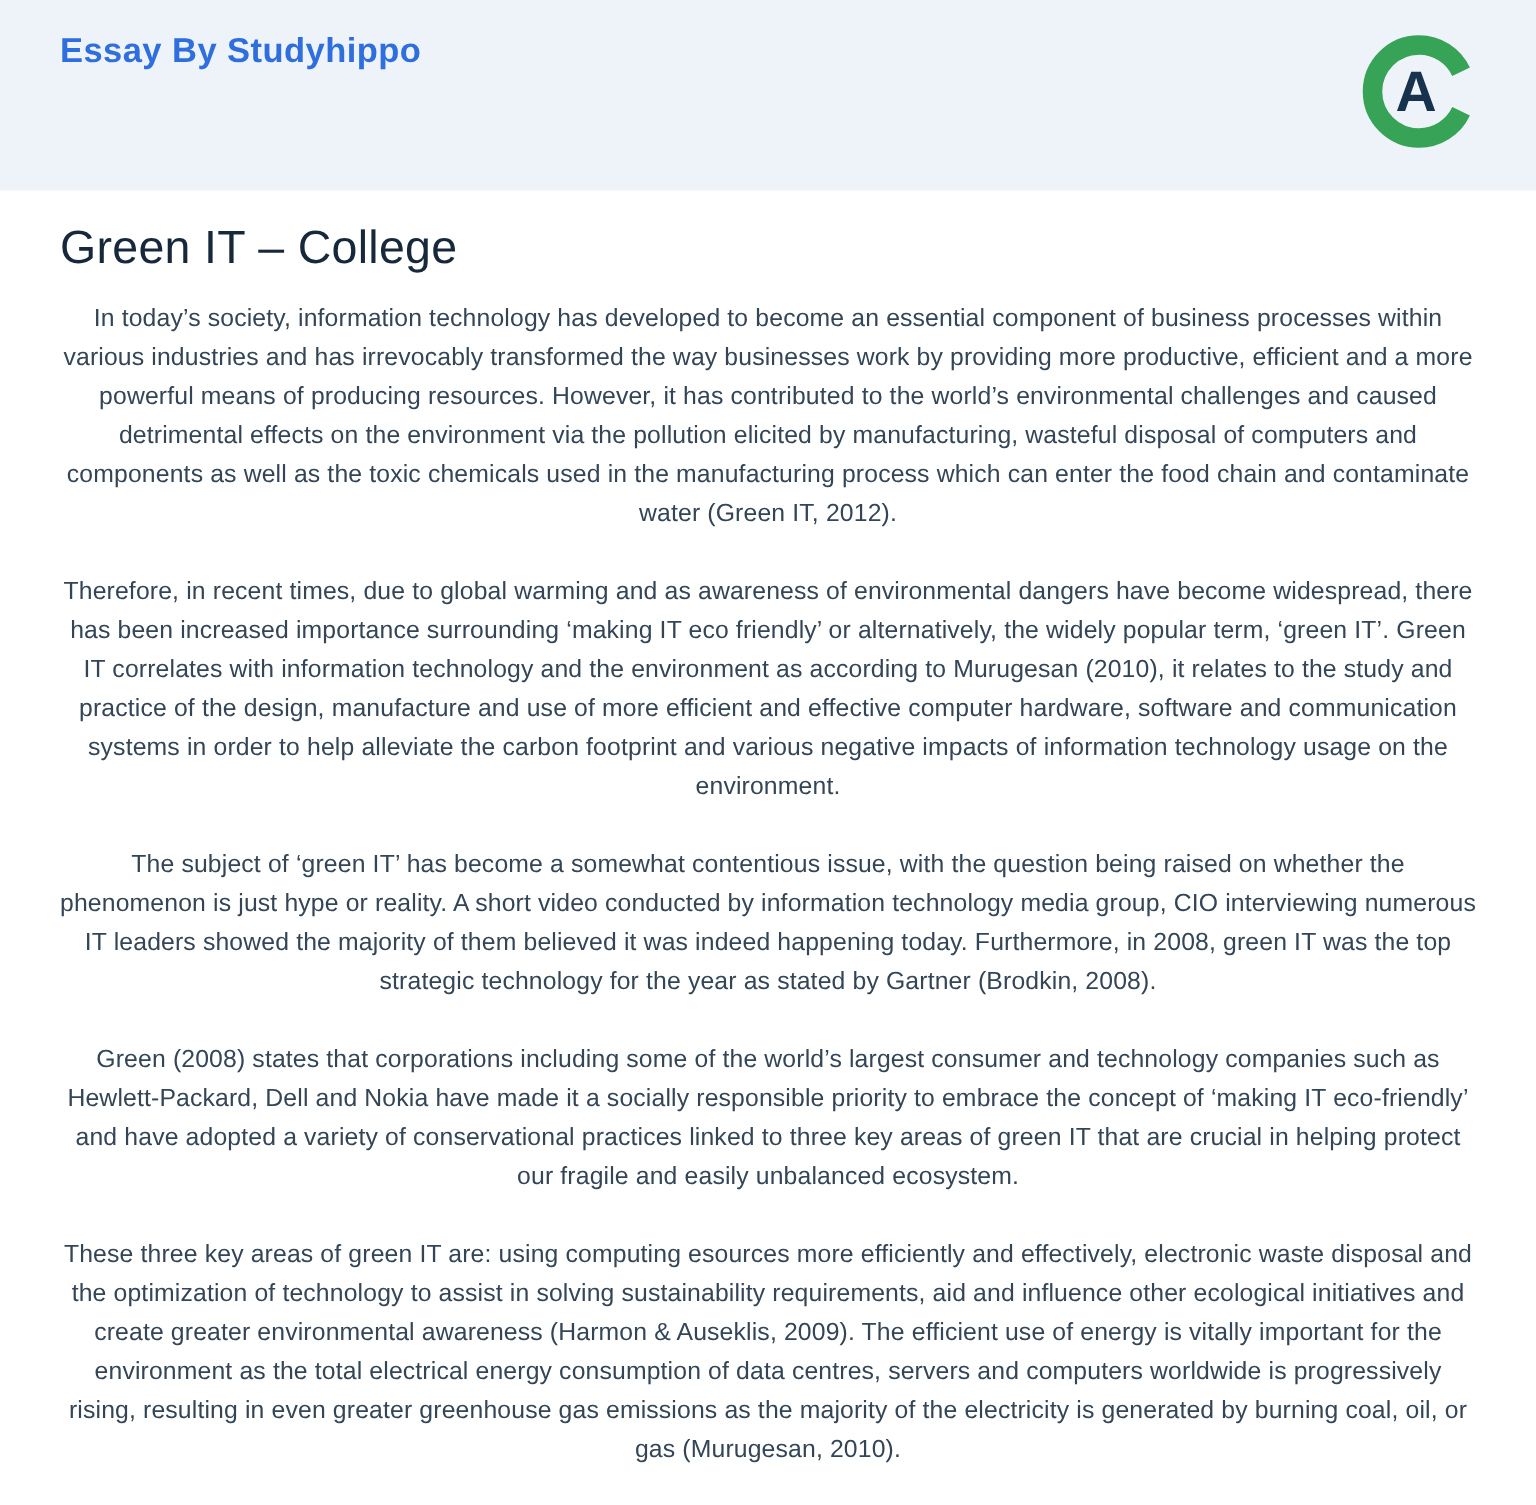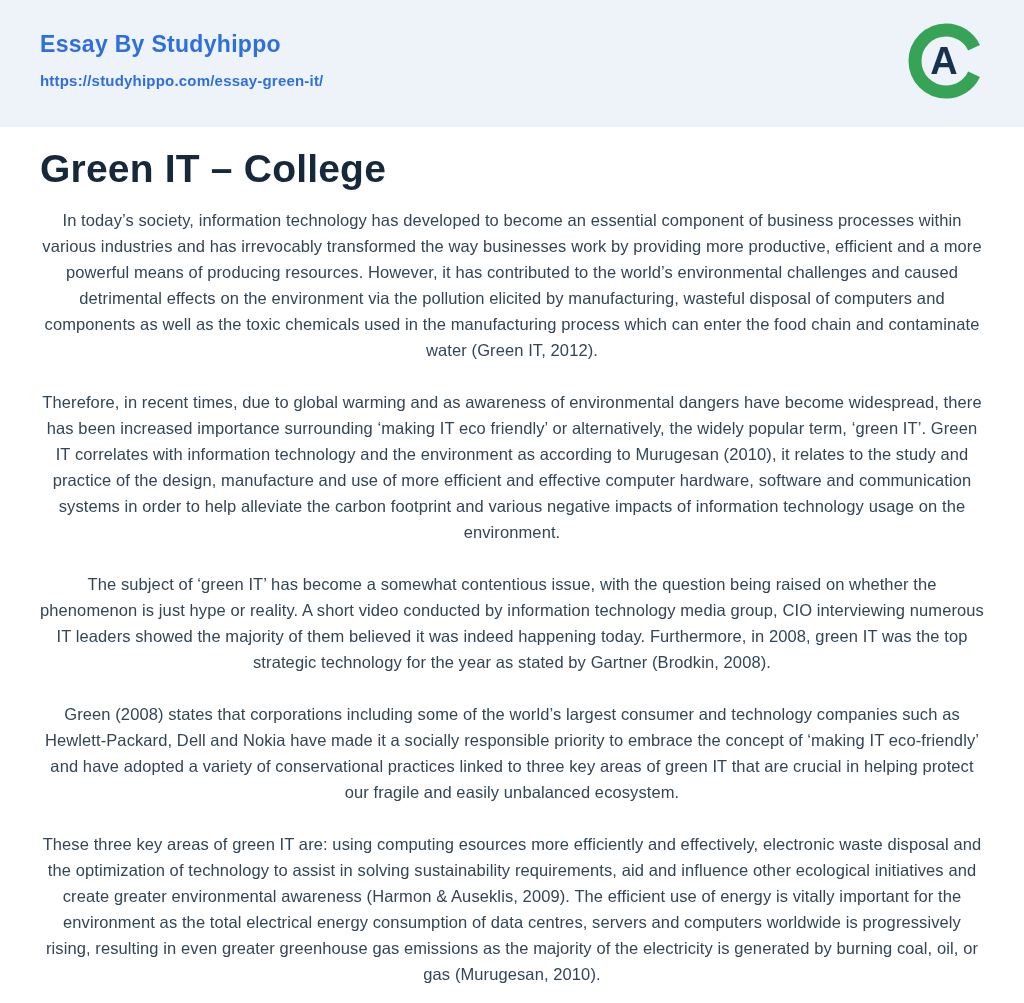--- a/index.html
+++ b/index.html
@@ -12,21 +12,21 @@
     color: #344556;
     overflow: hidden;
   }
 
   
   .page-header {
     position: relative;
     width: 100%;
     height: 127px;
     background: #eef2f9;
-    padding: 31px 40px 0 40px;
+    padding: 20px 40px 0 40px;
   }
   .site-title {
     font-size: 23px;
     font-weight: 700;
     letter-spacing: 0.3px;
     color: #2e6fdd;
     margin: 0 0 14px 0;
   }
   .site-url {
     font-size: 15px;
@@ -50,42 +50,41 @@
     font-size: 38px;
     fill: #16324c;
   }
 
   
   .article {
     padding: 20px 40px 0 40px;
   }
   .article-title {
     margin: 0 0 16px 0;
-    font-size: 39px;
-    font-weight: 700;
+    font-size: 31px;
+    font-weight: 400;
     letter-spacing: 0.2px;
     color: #16283a;
   }
   .essay-paragraph {
     margin: 0 0 26px 0;
     font-size: 16.5px;
     line-height: 26px;
     font-weight: 500;
     letter-spacing: 0.1px;
     color: #344556;
     max-width: 944px;
     text-align: center;
   }
 </style>
 </head>
 <body>
 
 <header class="page-header">
   <h2 class="site-title">Essay By Studyhippo</h2>
-  <a class="site-url">https://studyhippo.com/essay-green-it/</a>
 
   <div class="logo-wrap">
     <svg viewBox="0 0 78 78">
       <circle cx="39" cy="39" r="31" fill="none" stroke="#36a357" stroke-width="13" pathLength="100" stroke-dasharray="86 14" stroke-dashoffset="-7" stroke-linecap="butt"></circle>
       <text class="logo-letter" x="37" y="52" text-anchor="middle">A</text>
     </svg>
   </div>
 </header>
 
 <main class="article">

